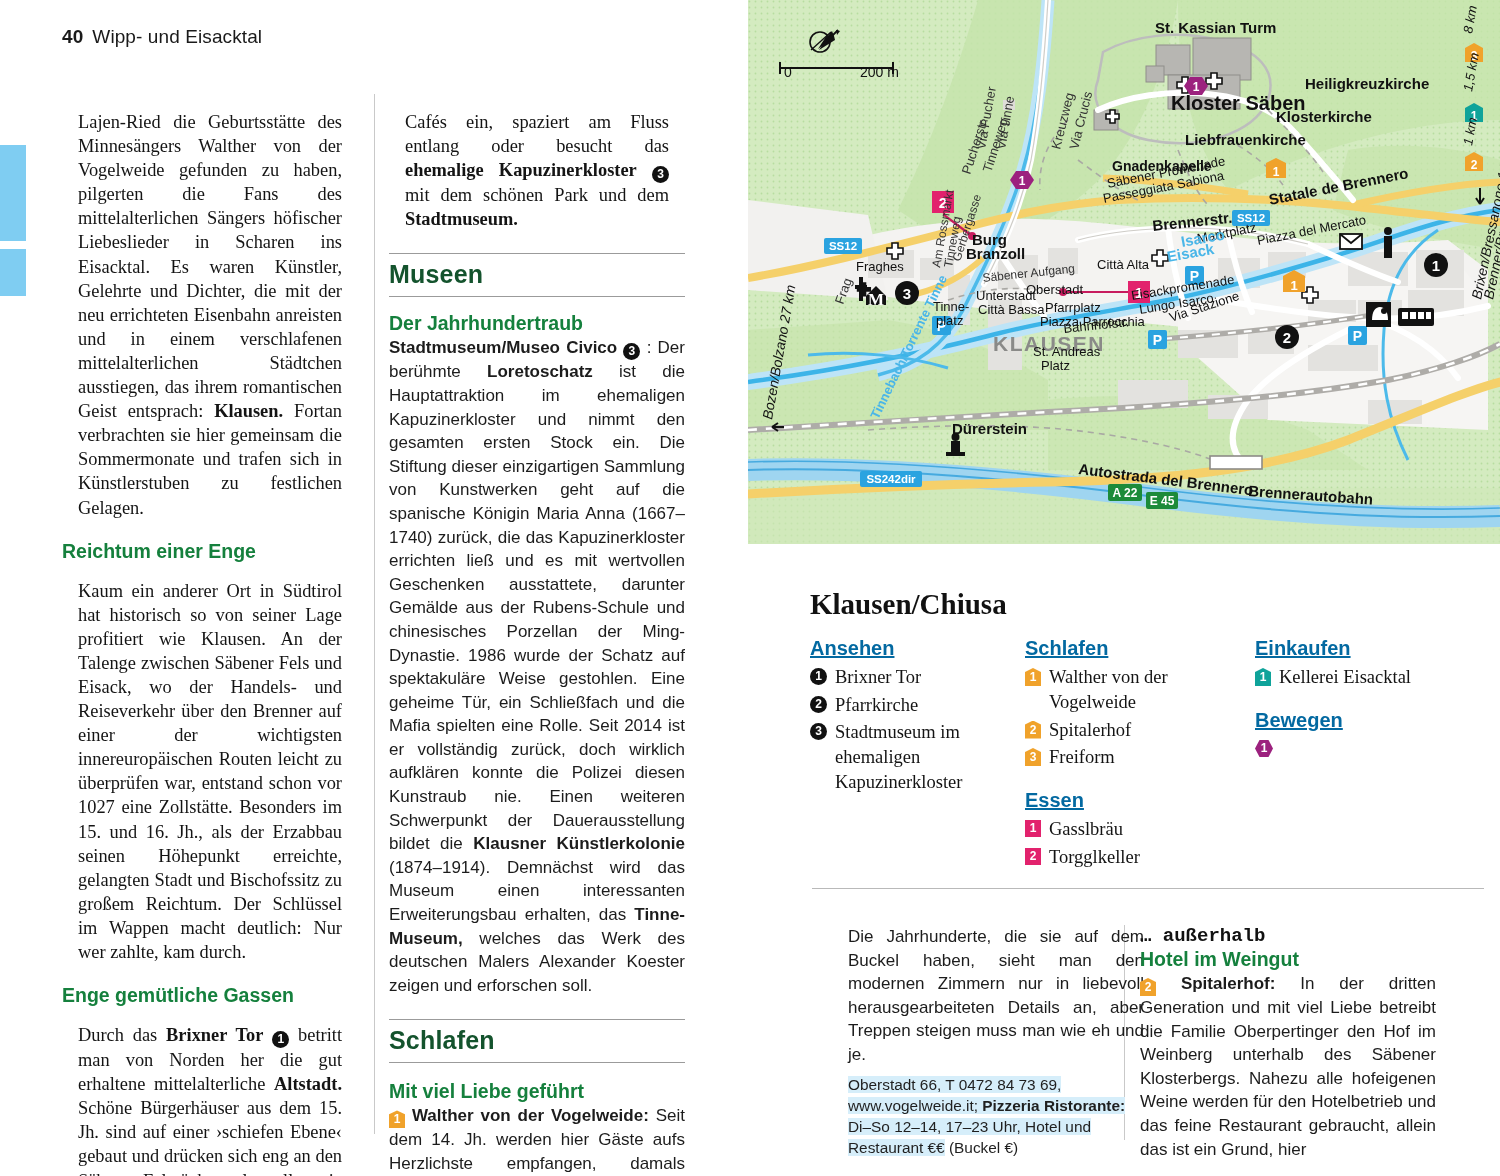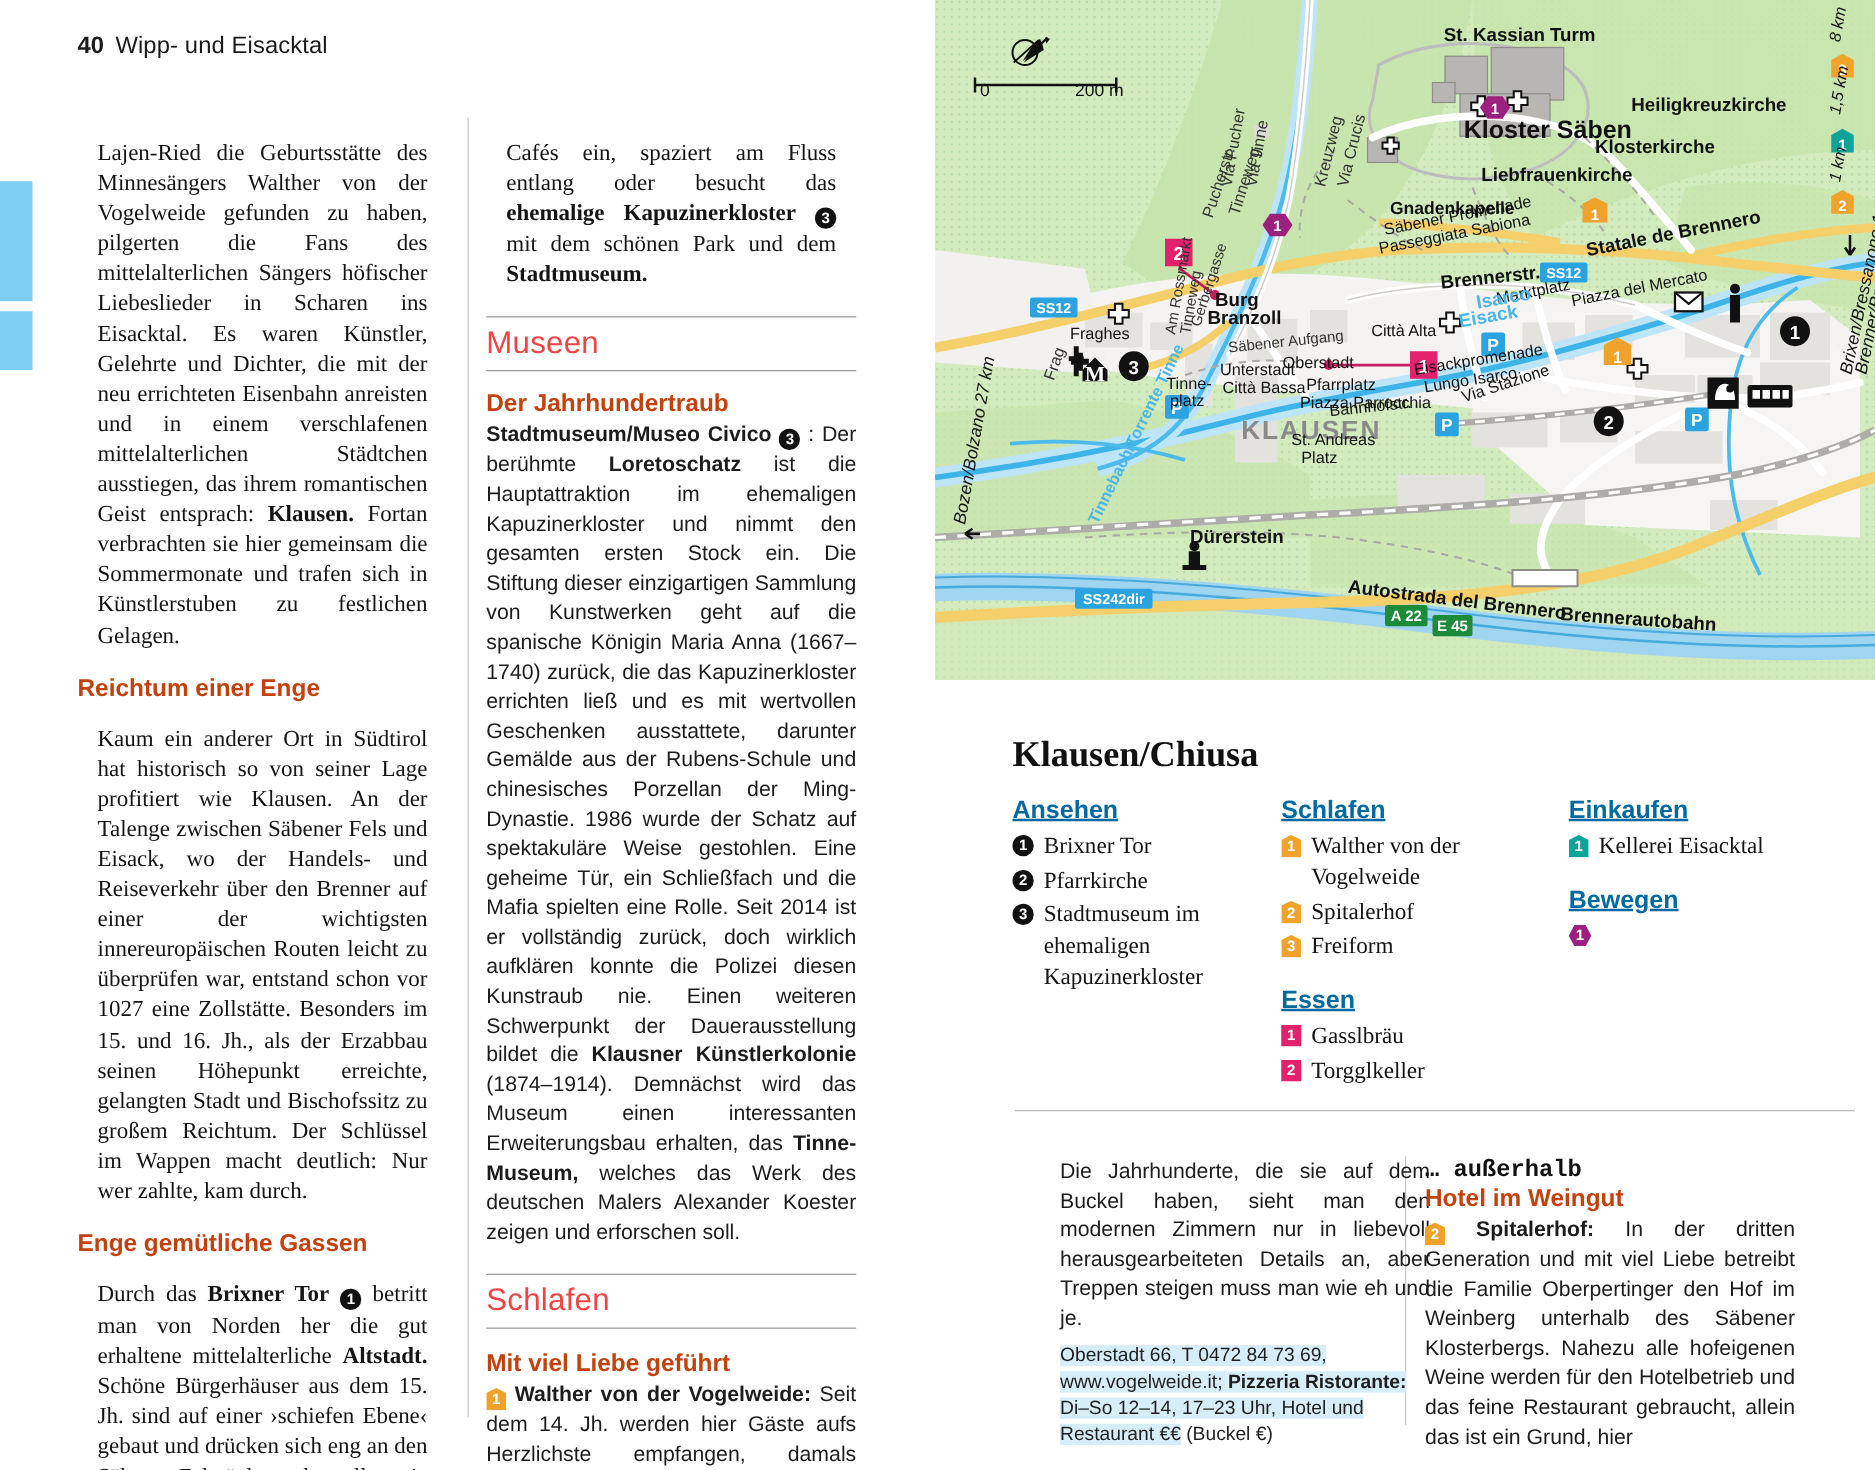--- a/index.html
+++ b/index.html
@@ -28,27 +28,27 @@
   #col-mid{left:389px;}
   .col-rule{position:absolute;left:374px;top:94px;width:1px;height:1040px;background:#c9c9c9;}
 
   .serif{font-family:"Liberation Serif", serif;font-size:18.4px;line-height:24.1px;color:#141414;text-align:justify;}
   .serif p{margin:16px;}
   .sans{font-family:"Liberation Sans", sans-serif;font-size:17px;line-height:23.6px;color:#1c1c1c;text-align:justify;}
   .sans p{margin:0;}
   b,strong{font-weight:bold;}
 
   .sub-head{
-    color:#c2410c;font-weight:bold;font-size:19.5px;line-height:24px;
+    color:#15803d;font-weight:bold;font-size:19.5px;line-height:24px;
     font-family:"Liberation Sans", sans-serif;margin-top:19px;margin-bottom:1px;
   }
   .sec-head{
-    font-family:"Liberation Sans", sans-serif;font-size:25px;color:#ef4444;
+    font-family:"Liberation Sans", sans-serif;font-size:25px;color:#14532d;
     border-top:1.2px solid #9b9b9b;border-bottom:1.2px solid #9b9b9b;
-    padding:6px 0 7px 0;margin:22px 0 14px 0;font-weight:normal;letter-spacing:.2px;
+    padding:6px 0 7px 0;margin:22px 0 14px 0;font-weight:bold;letter-spacing:.2px;
   }
   .infoline{
     font-family:"Liberation Sans", sans-serif;font-size:15.4px;line-height:21px;
     color:#1f1f1f;margin-top:7px;
   }
   .hl{background:#d6eefa;}
 
   
   .mk{display:inline-block;vertical-align:-2px;text-align:center;color:#fff;
       font-family:"Liberation Sans", sans-serif;font-weight:bold;}

